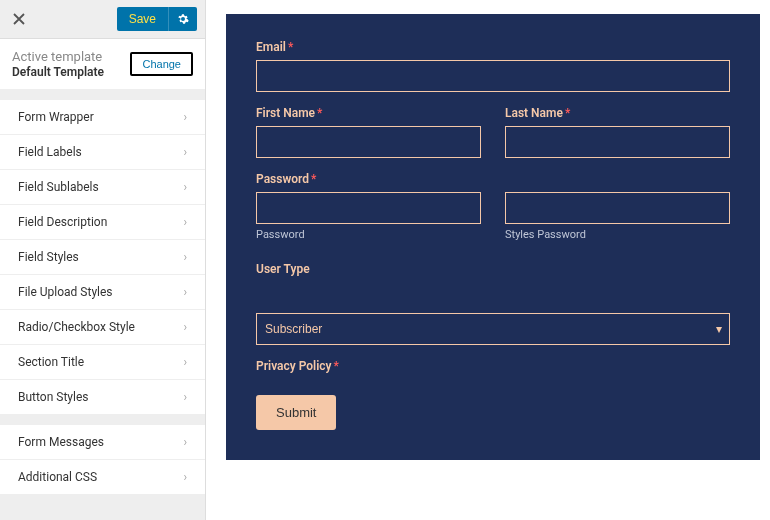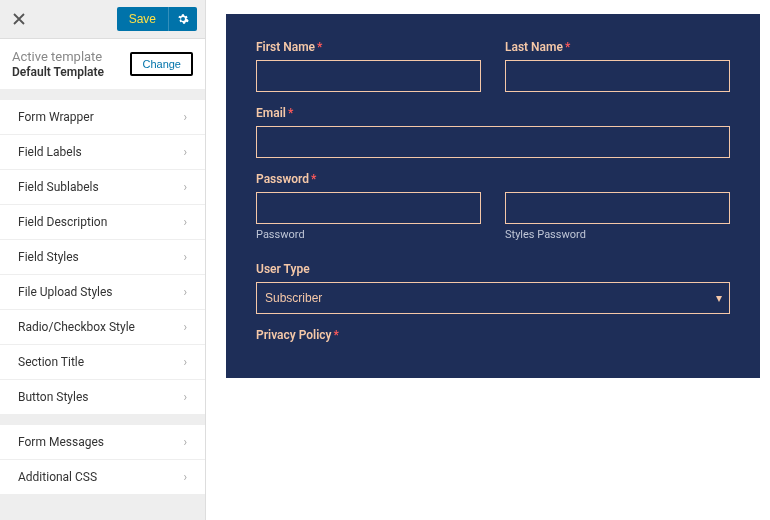--- a/index.html
+++ b/index.html
@@ -120,59 +120,60 @@
           <span>Additional CSS</span>
           <span class="chev">›</span>
         </div>
       </div>
   </div>
 
   <div class="preview">
     <div class="form-canvas">
       <div class="frow">
         <div class="fcol">
-          <label class="flabel"><span>First Name</span><span class="req">*</span></label>
-          <input class="finput" style="">
-        </div>
-        <div class="fcol">
-          <label class="flabel"><span>Last Name</span><span class="req">*</span></label>
+          <label class="flabel"><span>Email</span><span class="req">*</span></label>
           <input class="finput" style="">
         </div>
       </div>
 
       <div class="frow">
         <div class="fcol">
-          <label class="flabel"><span>Email</span><span class="req">*</span></label>
+          <label class="flabel"><span>First Name</span><span class="req">*</span></label>
+          <input class="finput" style="">
+        </div>
+        <div class="fcol">
+          <label class="flabel"><span>Last Name</span><span class="req">*</span></label>
           <input class="finput" style="">
         </div>
       </div>
 
       <div class="fcol" style="margin-bottom:21px;">
         <label class="flabel"><span>Password</span><span class="req">*</span></label>
         <div class="frow" style="margin-bottom:0;">
           <div class="fcol">
             <input class="finput" type="password" style="">
             <div class="fhelp">Password</div>
           </div>
           <div class="fcol">
             <input class="finput" type="password" style="">
             <div class="fhelp">Styles Password</div>
           </div>
         </div>
       </div>
 
-      <div class="fcol" style="margin-bottom:14px;">
+      <div class="fcol" style="margin-bottom:14px;gap:31px;">
         <label class="flabel">User Type</label>
         <div class="select-wrap">
           <select class="fselect">
             <option>Subscriber</option>
           </select>
           <span class="select-caret">▾</span>
         </div>
       </div>
 
       <div class="fcol">
         <label class="flabel"><span>Privacy Policy</span><span class="req">*</span></label>
       </div>
 
+      <button class="submit-btn">Submit</button>
     </div>
   </div>
 </div>
 
 </body></html>

